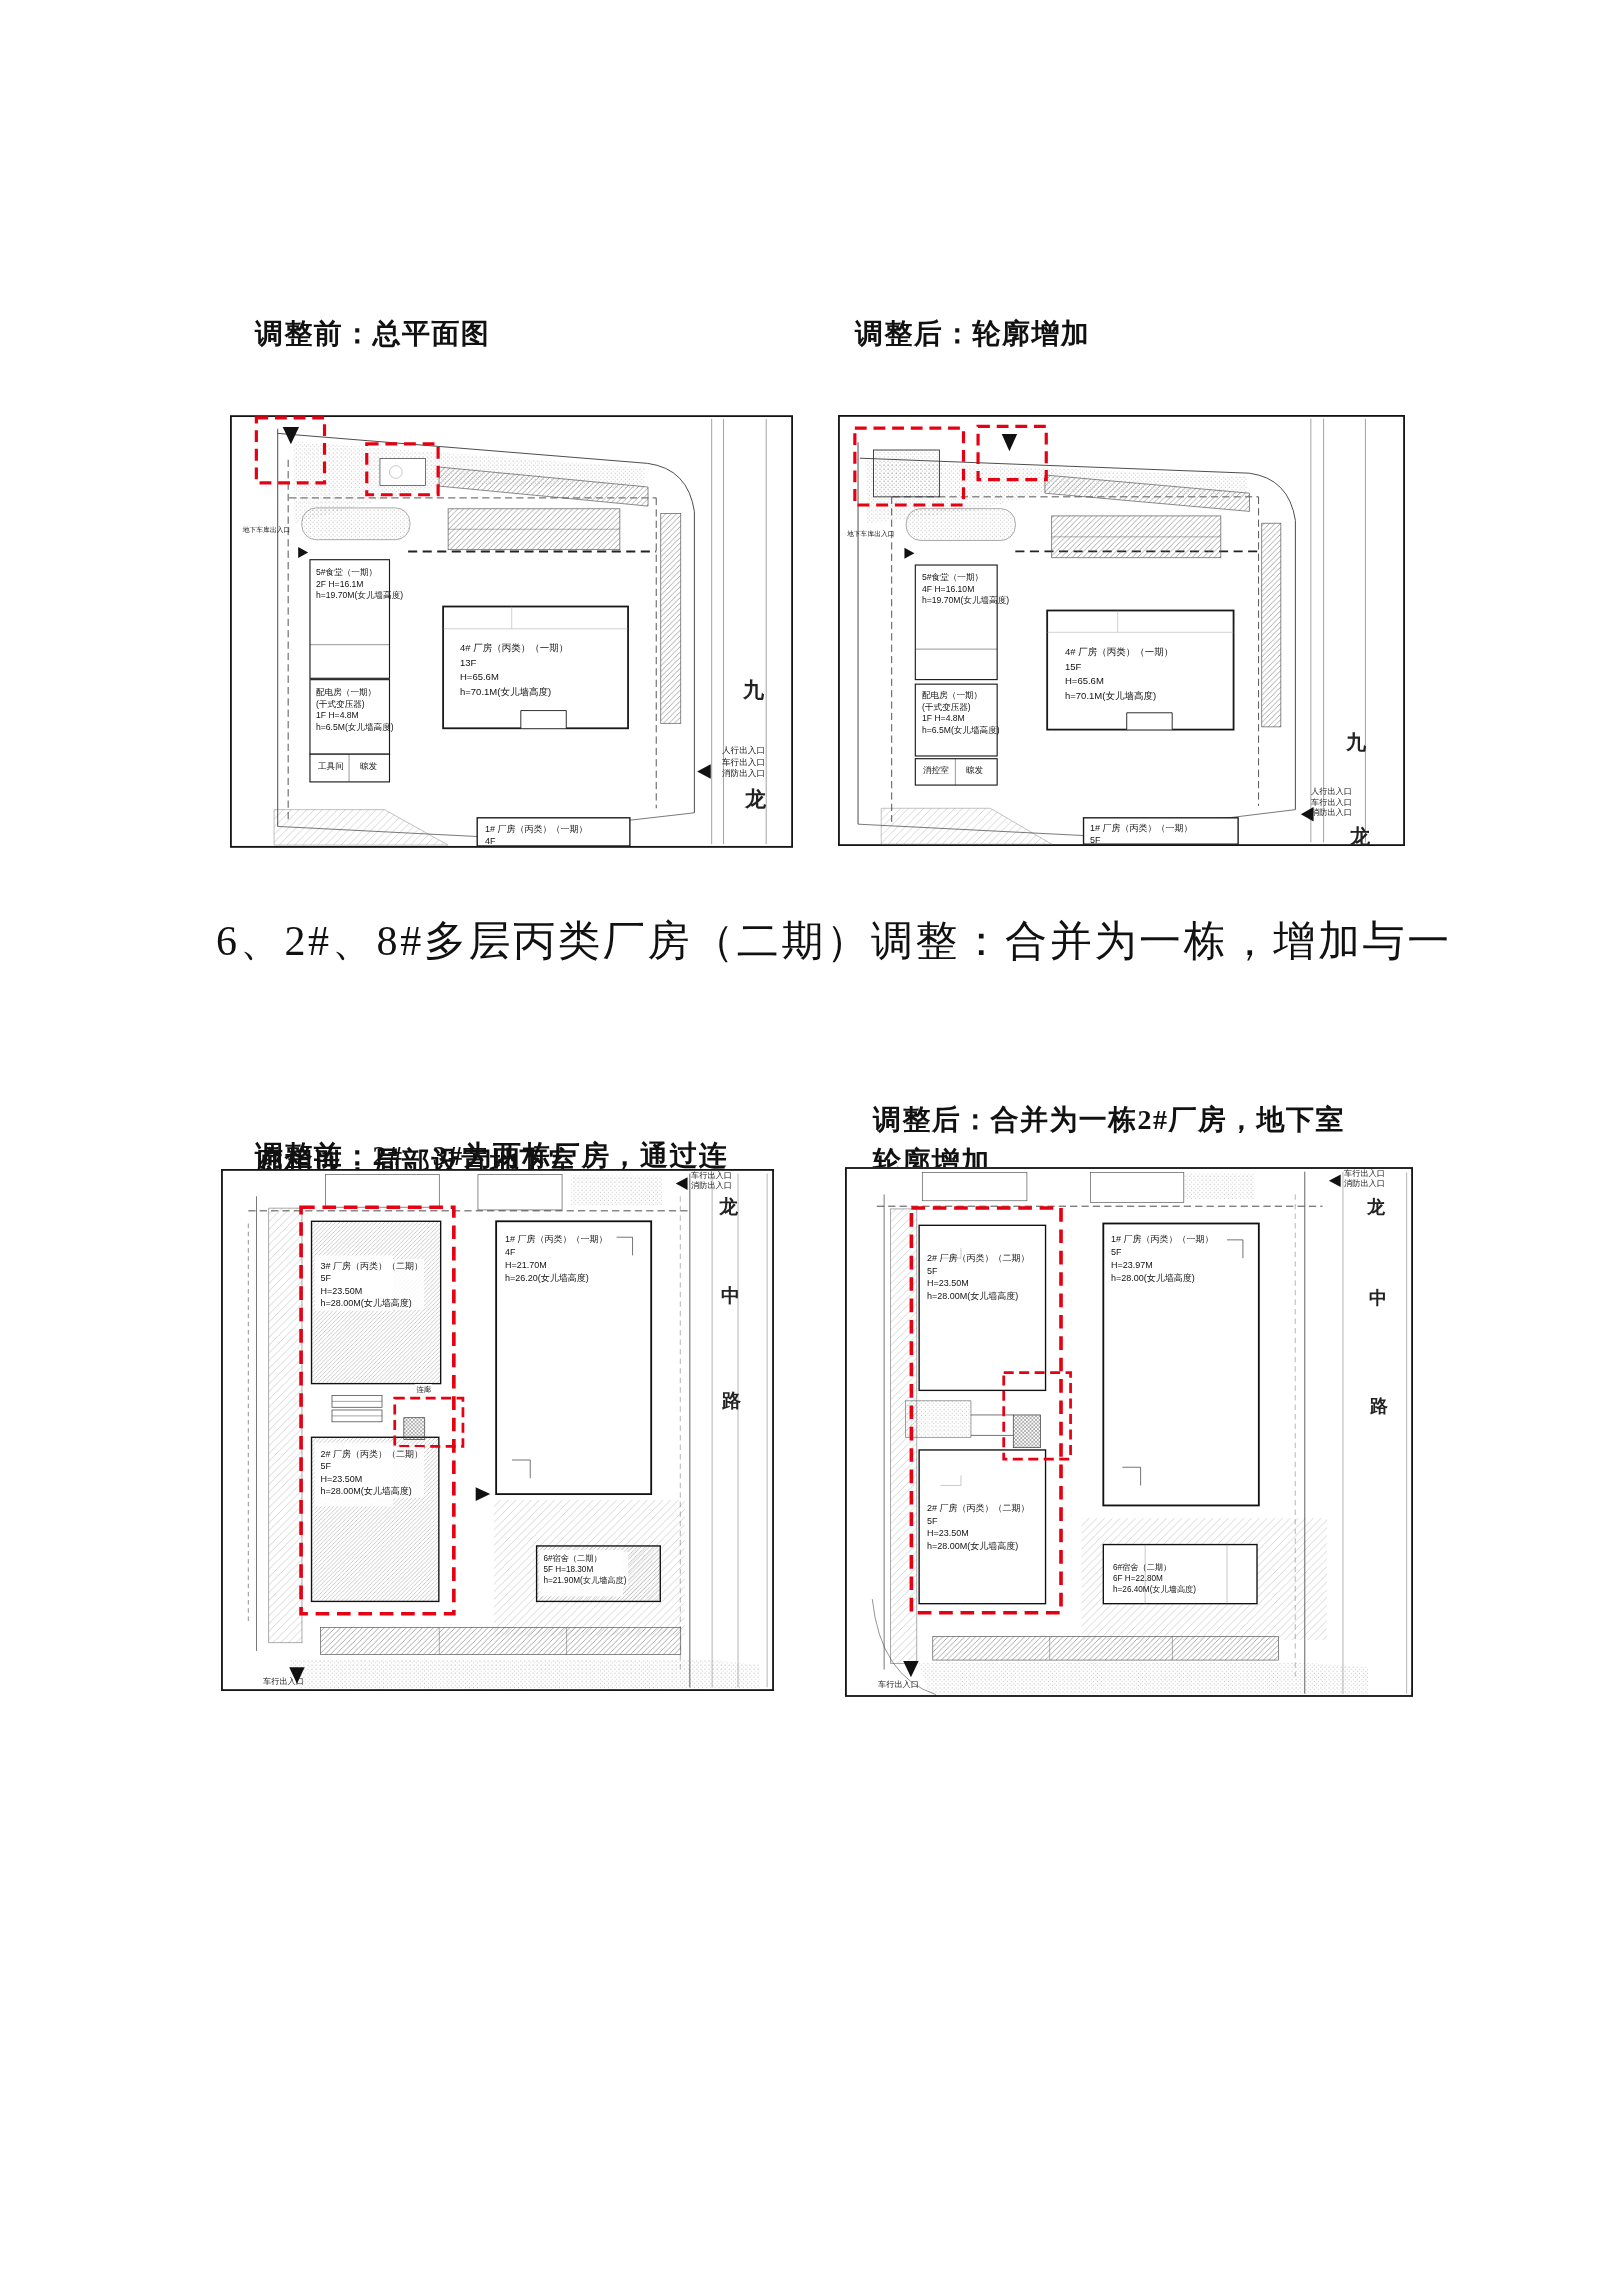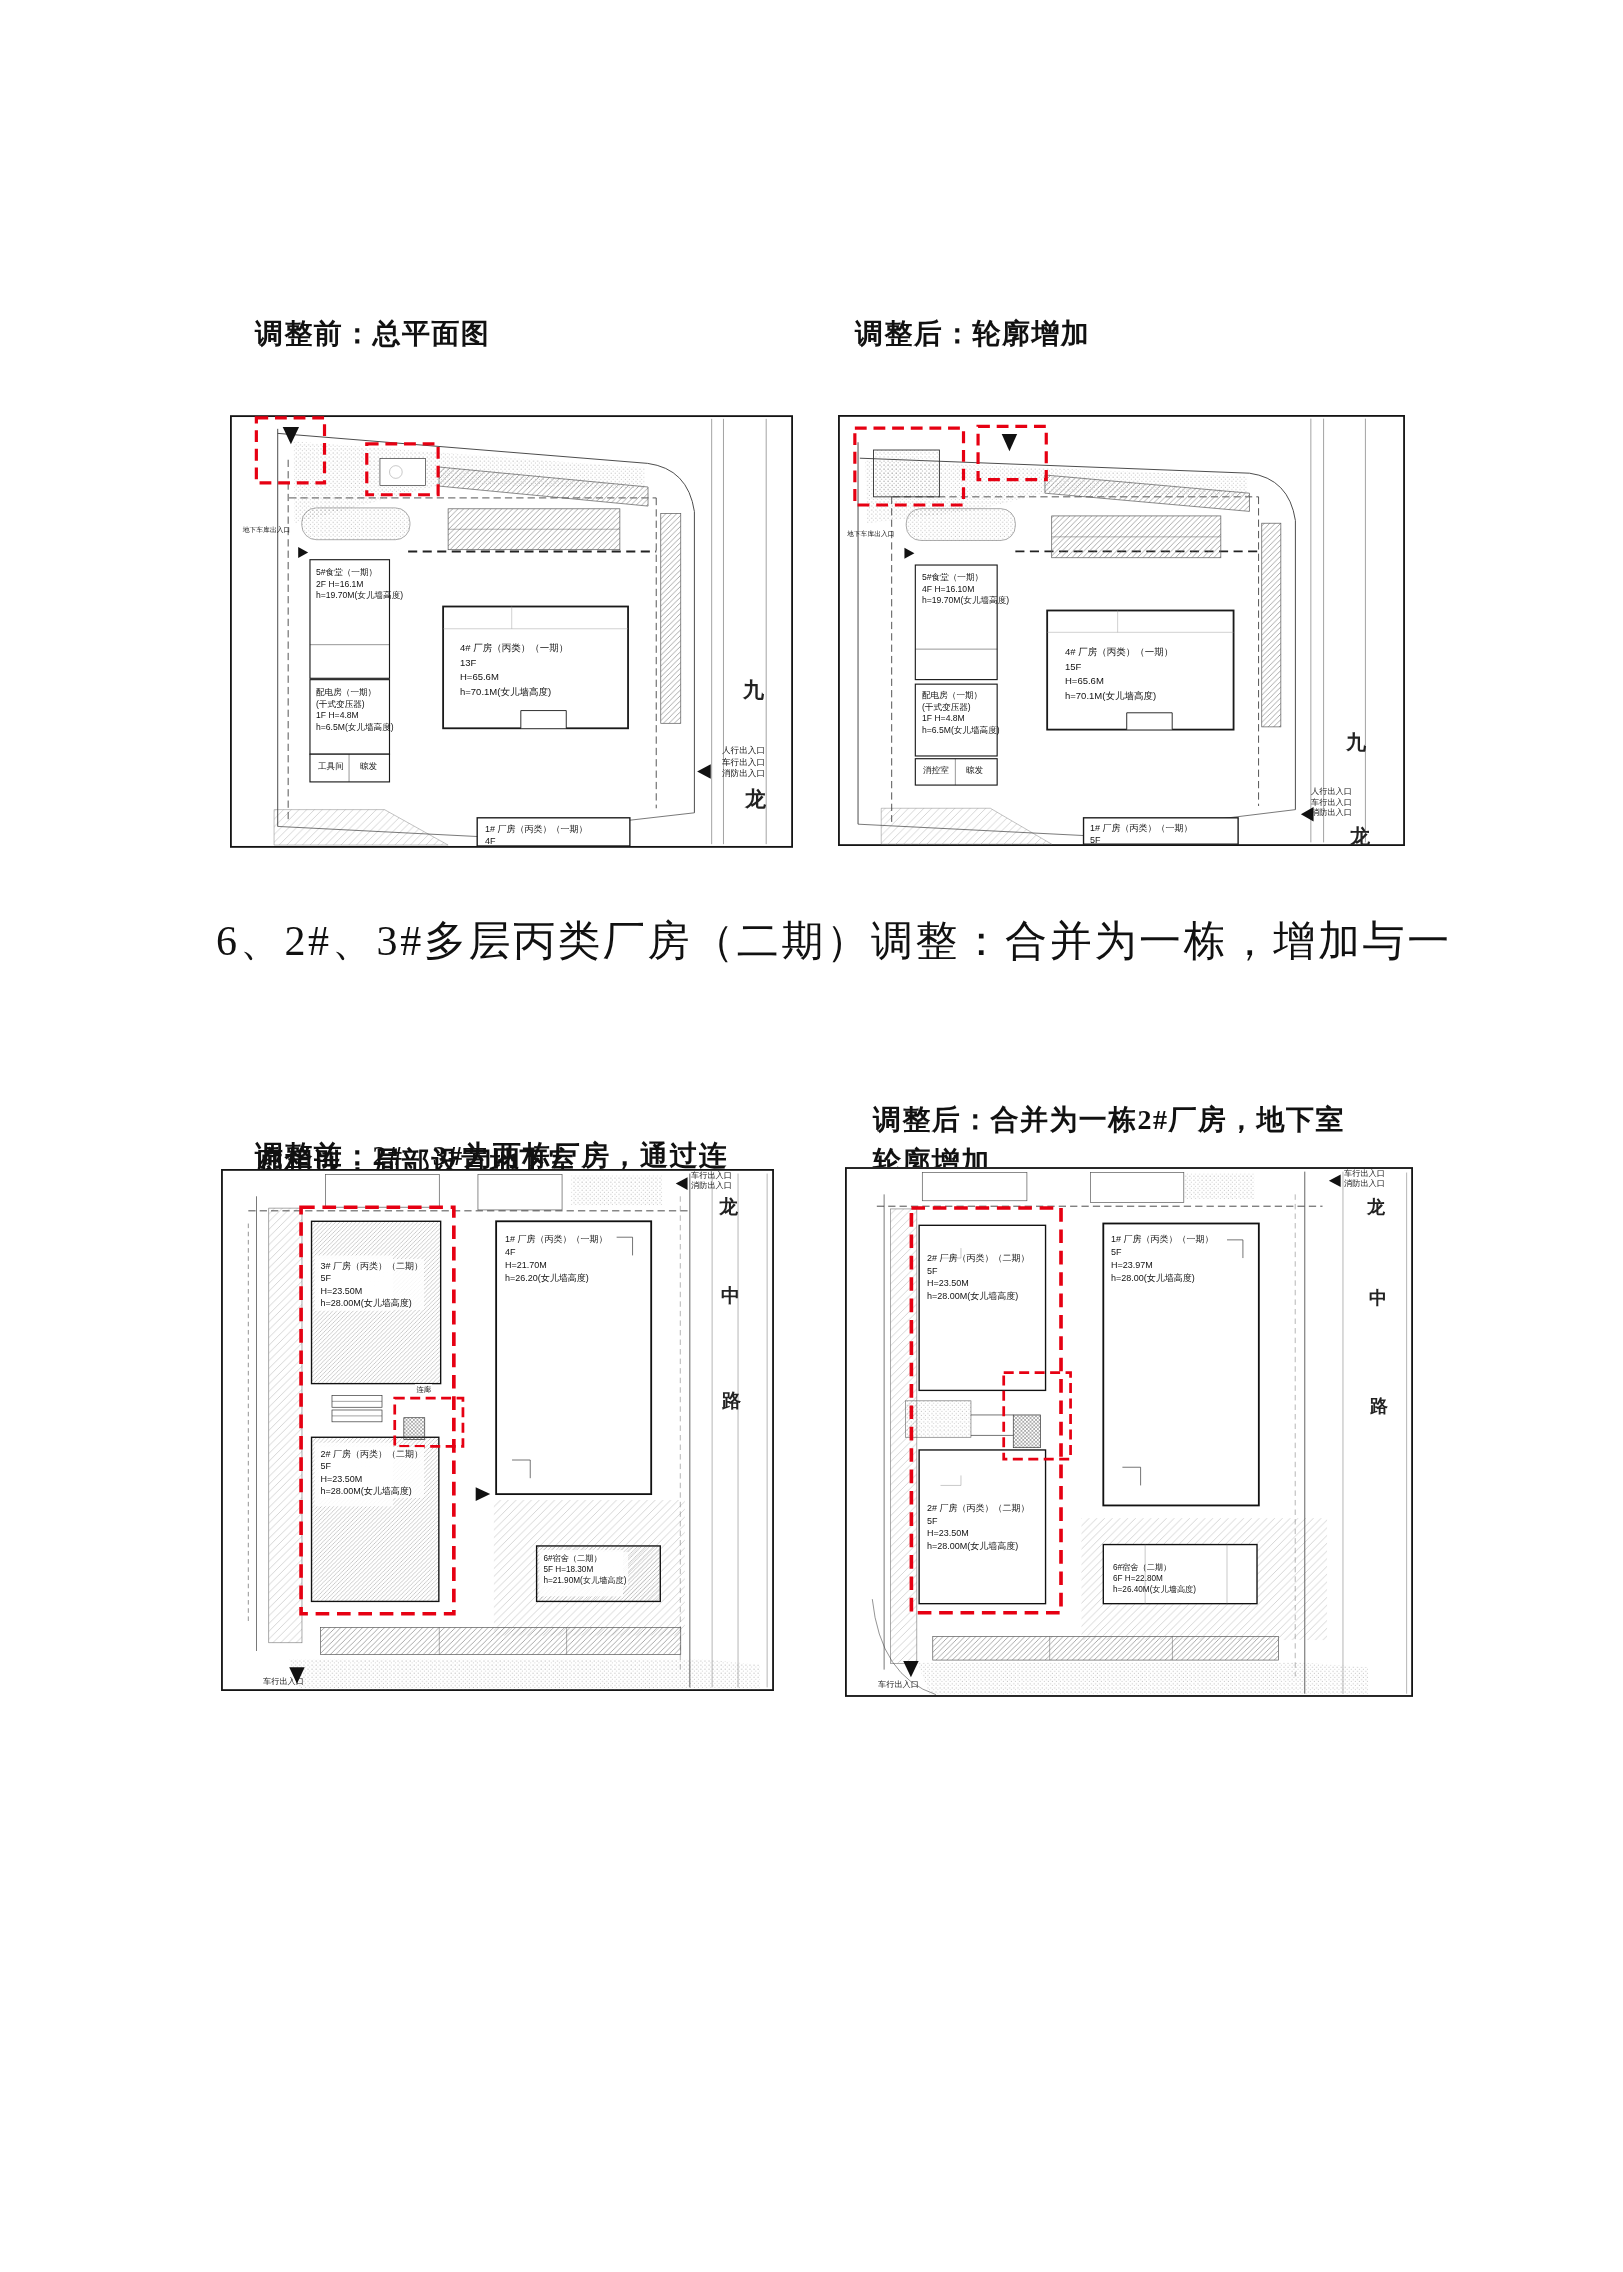--- a/index.html
+++ b/index.html
@@ -162,21 +162,21 @@
     <span class="lbl" style="left:85px;top:350px;">消控室</span>
     <span class="lbl" style="left:128px;top:350px;">晾发</span>
     <span class="lbl" style="left:227px;top:230px;font-size:9.5px;line-height:1.55;">4#  厂房（丙类）（一期）<br>15F<br>H=65.6M<br>h=70.1M(女儿墙高度)</span>
     <span class="lbl" style="left:252px;top:407px;font-size:9px;">1#  厂房（丙类）（一期）<br>5F</span>
     <span class="lbl" style="left:9px;top:114px;font-size:6.8px;">地下车库出入口</span>
     <span class="lbl" style="left:473px;top:372px;font-size:8.2px;line-height:1.3;">人行出入口<br>车行出入口<br>消防出入口</span>
     <span class="roadchar" style="left:508px;top:314px;font-size:20px;">九</span>
     <span class="roadchar" style="left:512px;top:408px;font-size:20px;">龙</span>
   </div>
 
-  <div class="para" style="left:216px;top:913px;">6、2#、3#多层丙类厂房（二期）调整：合并为一栋，增加与一</div>
+  <div class="para" style="left:216px;top:913px;">6、2#、8#多层丙类厂房（二期）调整：合并为一栋，增加与一</div>
 
   <div class="cap" style="left:255px;top:1137px;">调整前：2#、3#为两栋厂房，通过连</div>
   <div class="cap" style="left:255px;top:1143px;">廊相连，局部设置地下室</div>
   <div class="cap" style="left:873px;top:1101px;">调整后：合并为一栋2#厂房，地下室</div>
   <div class="cap" style="left:873px;top:1143px;text-align:right;">轮廓增加</div>
 
   <div class="plan" style="left:221px;top:1169px;width:553px;height:522px;">
     <svg width="553" height="522" viewBox="0 0 1216 1148">
       <rect x="2" y="2" width="1212" height="1144" fill="#fff" stroke="#141414" stroke-width="4"></rect>
       <g>

